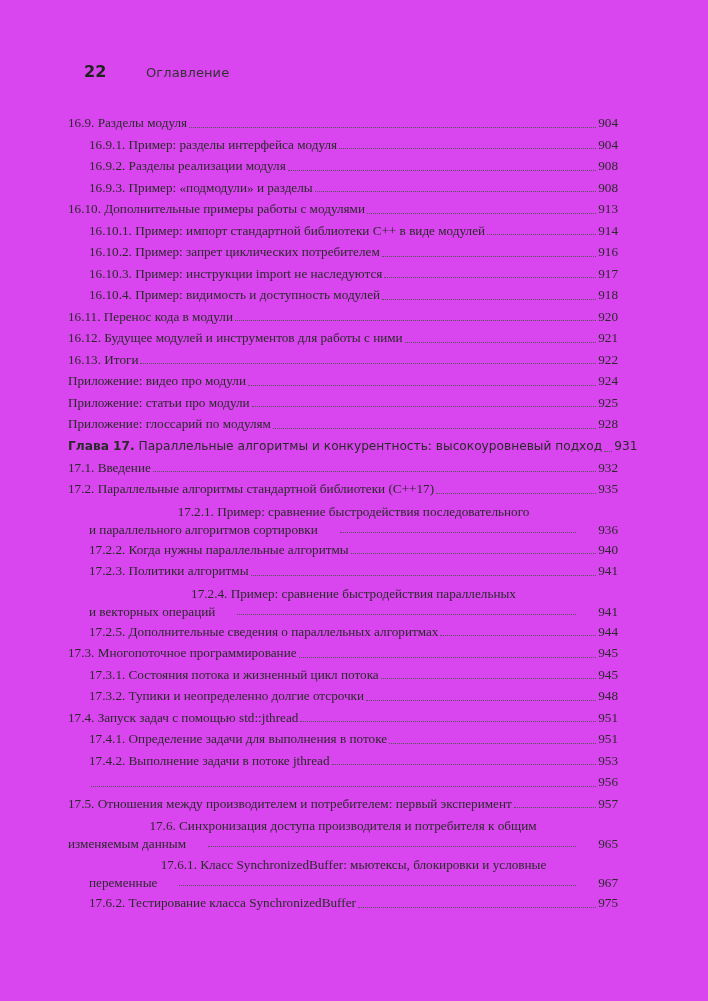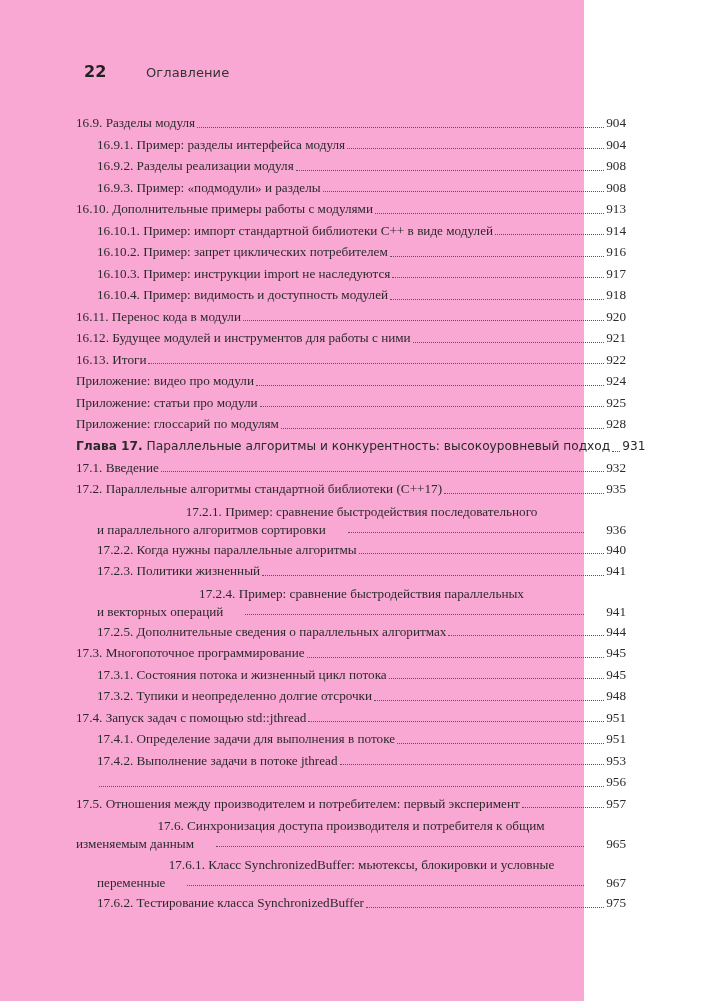--- a/index.html
+++ b/index.html
@@ -1,21 +1,21 @@
 <!DOCTYPE html>
 <html><head>
 <meta charset="utf-8">
 <style>
   html, body { margin: 0; padding: 0; background: #ffffff; }
   body { width: 708px; height: 1001px; position: relative; overflow: hidden; }
-  .page { position: absolute; left: 0; top: 0; width: 584px; height: 1001px; background: #f9a8d4; }
+  .page { position: absolute; left: 0; top: 0; width: 708px; height: 1001px; background: #d946ef; }
   .running-head { position: absolute; top: 62px; left: 84px; display: flex; align-items: baseline; }
   .folio { font-family: "DejaVu Sans", sans-serif; font-weight: bold; font-size: 16px; color: #222; width: 62px; }
   .head-title { font-family: "DejaVu Sans", sans-serif; font-size: 13px; color: #333; letter-spacing: 0.1px; }
-  .toc { position: absolute; left: 76px; top: 112px; width: 550px; }
+  .toc { position: absolute; left: 68px; top: 112px; width: 550px; }
   .row { display: flex; align-items: flex-end; font-family: "Liberation Serif", serif; font-size: 13.2px; color: #2a2a2a; line-height: 21.5px; height: 21.5px; }
   .row.l2 { padding-left: 21px; align-items: flex-end; }
   .row.multi { height: auto; flex-direction: column; align-items: stretch; }
   .row.multi .first { line-height: 17px; padding-top: 3px; text-align: center; }
   .row.multi .second { display: flex; align-items: flex-end; line-height: 19px; gap: 20px; }
   .row.l2.multi .second { margin-left: 0; }
   .txt { white-space: nowrap; }
   .dots { flex: 1; border-bottom: 1px dotted #555; margin: 0 2px 6px 2px; min-width: 8px; }
   .pg { white-space: nowrap; text-align: right; }
   .chapter { font-family: "DejaVu Sans", sans-serif; font-size: 12.2px; color: #2a2a2a; line-height: 22px; height: 22px; }
@@ -132,21 +132,21 @@
             <span class="dots"></span>
             <span class="pg">936</span>
           </div>
         </div>
         <div class="row l2">
           <span class="txt">17.2.2. Когда нужны параллельные алгоритмы</span>
           <span class="dots"></span>
           <span class="pg">940</span>
         </div>
         <div class="row l2">
-          <span class="txt">17.2.3. Политики жизненный</span>
+          <span class="txt">17.2.3. Политики алгоритмы</span>
           <span class="dots"></span>
           <span class="pg">941</span>
         </div>
         <div class="row l2 multi">
           <div class="first txt">17.2.4. Пример: сравнение быстродействия параллельных</div>
           <div class="second">
             <span class="txt">и векторных операций</span>
             <span class="dots"></span>
             <span class="pg">941</span>
           </div>

